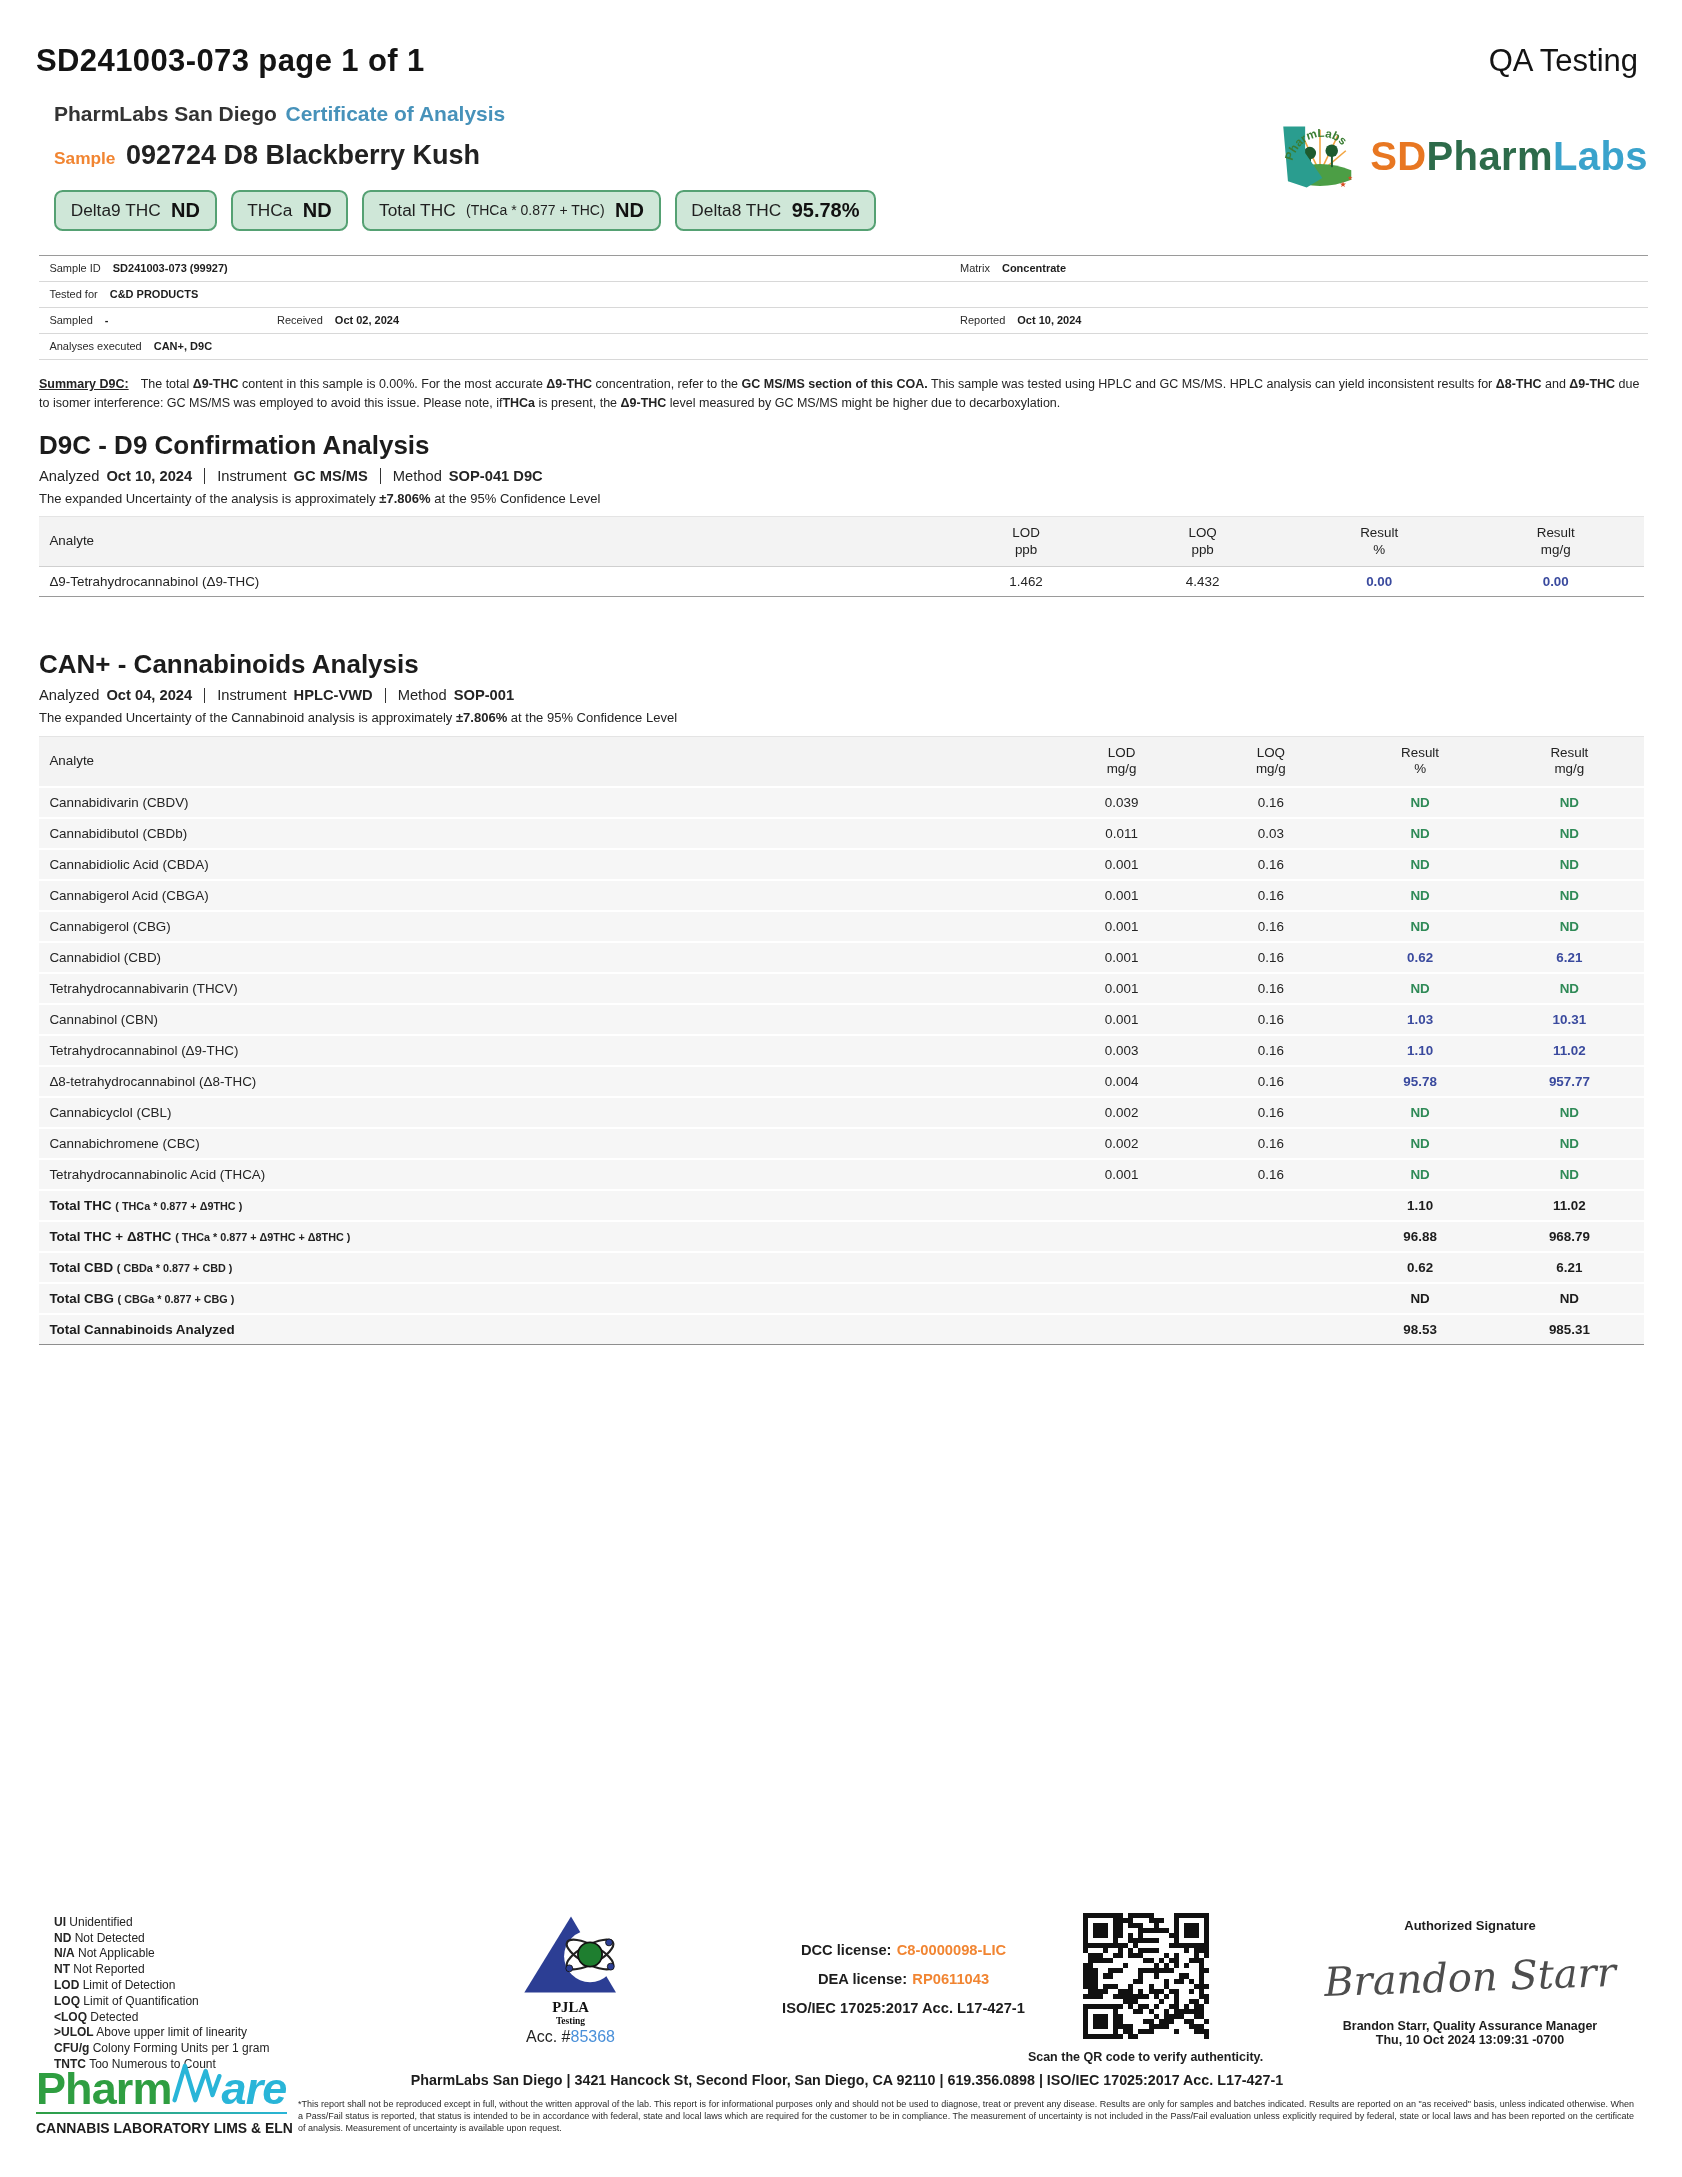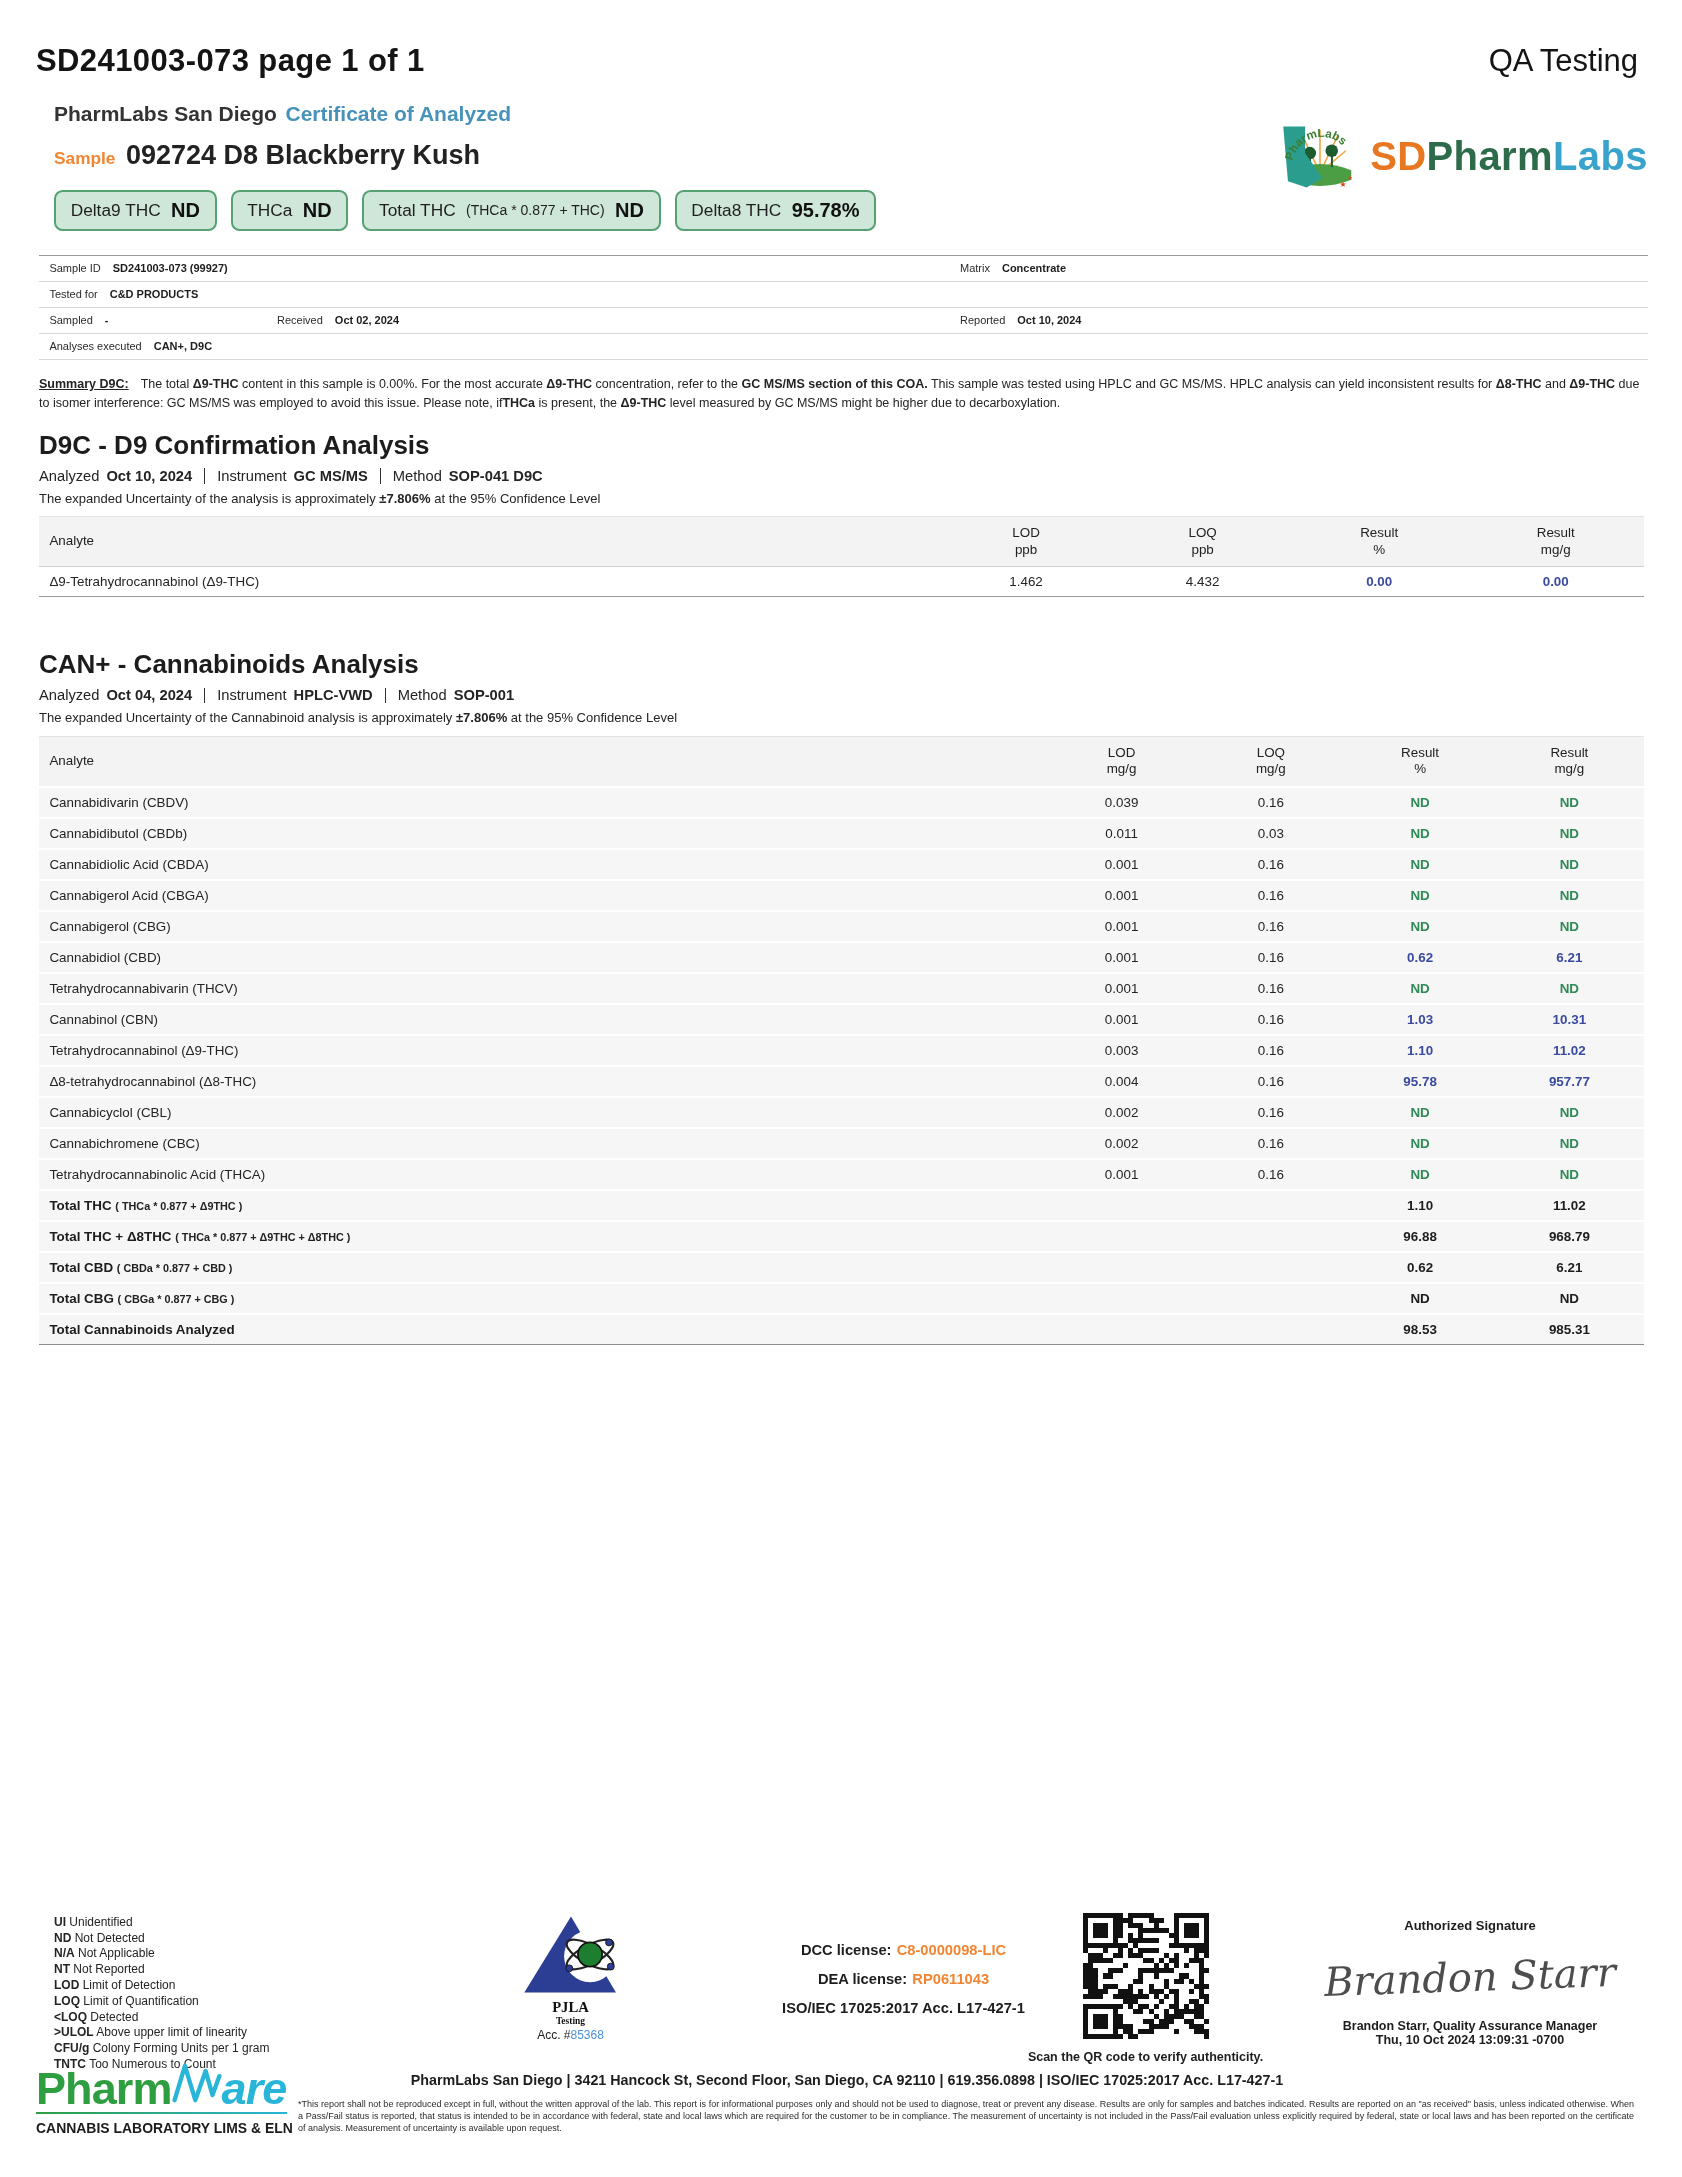--- a/index.html
+++ b/index.html
@@ -60,21 +60,21 @@
   .tot-name{font-weight:700;color:#1d1d1d;}
   .tot-frm{font-size:10.8px;font-weight:700;color:#222;}
   .tot-val{font-weight:600;color:#1d1d1d;}
   
   .footer{position:absolute;left:0;top:1913px;width:1683px;height:265px;}
   .legend{position:absolute;left:54px;top:1.7px;font-size:12px;line-height:1.32;color:#242424;}
   .legend b{font-weight:700;}
   .pjla{position:absolute;left:497px;top:0;width:147px;text-align:center;}
   .pjla-name{font-family:"Liberation Serif","DejaVu Serif",serif;font-weight:700;font-size:14.7px;color:#111;}
   .pjla-sub{font-family:"Liberation Serif","DejaVu Serif",serif;font-weight:700;font-size:9.5px;color:#111;}
-  .pjla-acc{font-size:12px;margin-top:1.7px;color:#222;}
+  .pjla-acc{font-size:16px;margin-top:1.7px;color:#222;}
   .pjla-acc .num{color:#4a90d9;}
   .licenses{position:absolute;left:709px;top:22.5px;width:389px;text-align:center;font-size:14.7px;line-height:2.0;color:#1d1d1d;font-weight:700;}
   .lic-val{color:#f18532;font-weight:700;margin-left:5.2px;}
   .qr{position:absolute;left:1083px;top:0;width:126px;height:126px;display:grid;
       grid-template-columns:repeat(25,1fr);grid-template-rows:repeat(25,1fr);background:#fff;}
   .qr i{display:block;}
   .qr-cap{position:absolute;left:977px;top:137px;width:337px;text-align:center;font-size:12.5px;font-weight:600;color:#1d1d1d;}
   .signblock{position:absolute;left:1280px;top:5.2px;width:380px;text-align:center;}
   .sign-title{font-size:13px;font-weight:700;color:#1d1d1d;}
   .sig-script{font-family:"DejaVu Serif","Liberation Serif",serif;font-style:italic;font-size:40px;color:#4d4d4d;
@@ -96,21 +96,21 @@
 <div class="page">
 
   <div class="topbar">
     <div class="doc-title">SD241003-073 page 1 of 1</div>
     <div class="qa-label">QA Testing</div>
   </div>
 
   <div class="brandrow">
     <div>
       <div class="lab-line">
-        <span class="lab-name">PharmLabs San Diego</span><span class="coa-label">Certificate of Analyzed</span>
+        <span class="lab-name">PharmLabs San Diego</span><span class="coa-label">Certificate of Analysis</span>
       </div>
       <div class="sample-line">
         <span class="sample-label">Sample</span>
         <span class="sample-name">092724 D8 Blackberry Kush</span>
       </div>
       <div class="badges">
         <div class="badge">
           <span class="bl">Delta9 THC</span>
 
           <span class="bv">ND</span>

